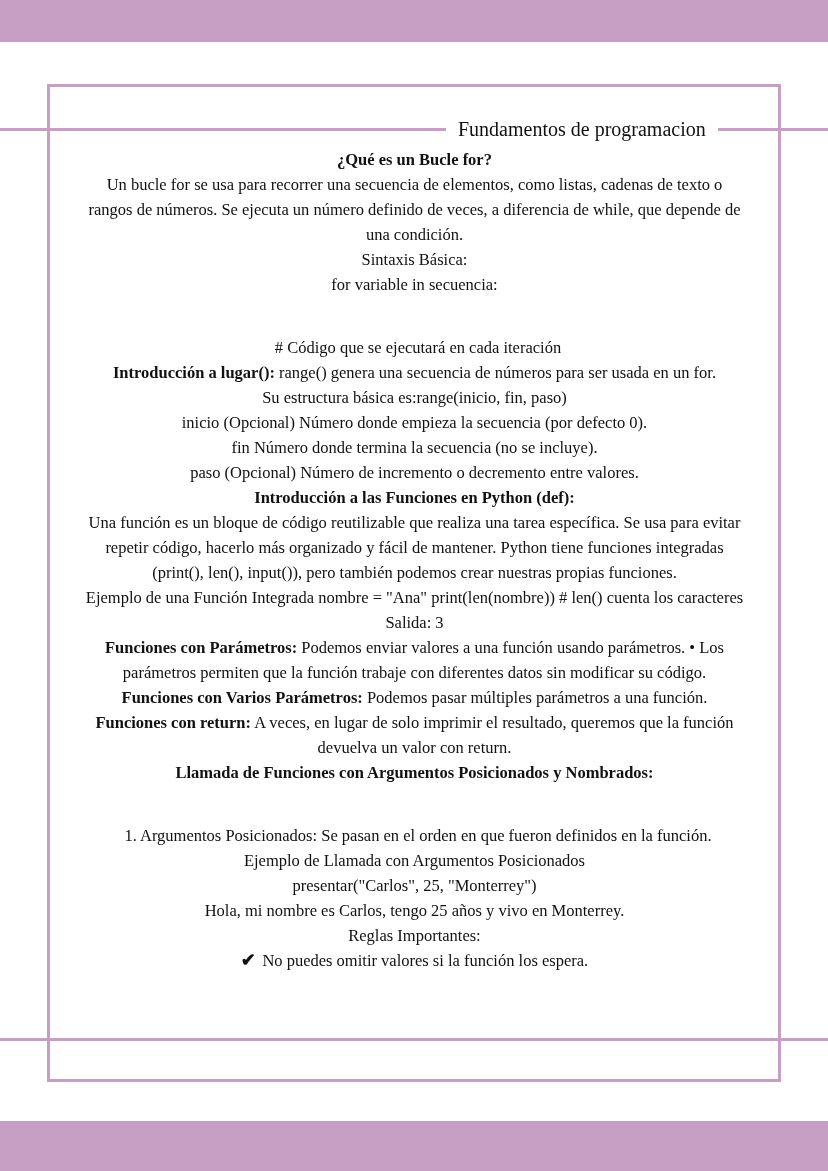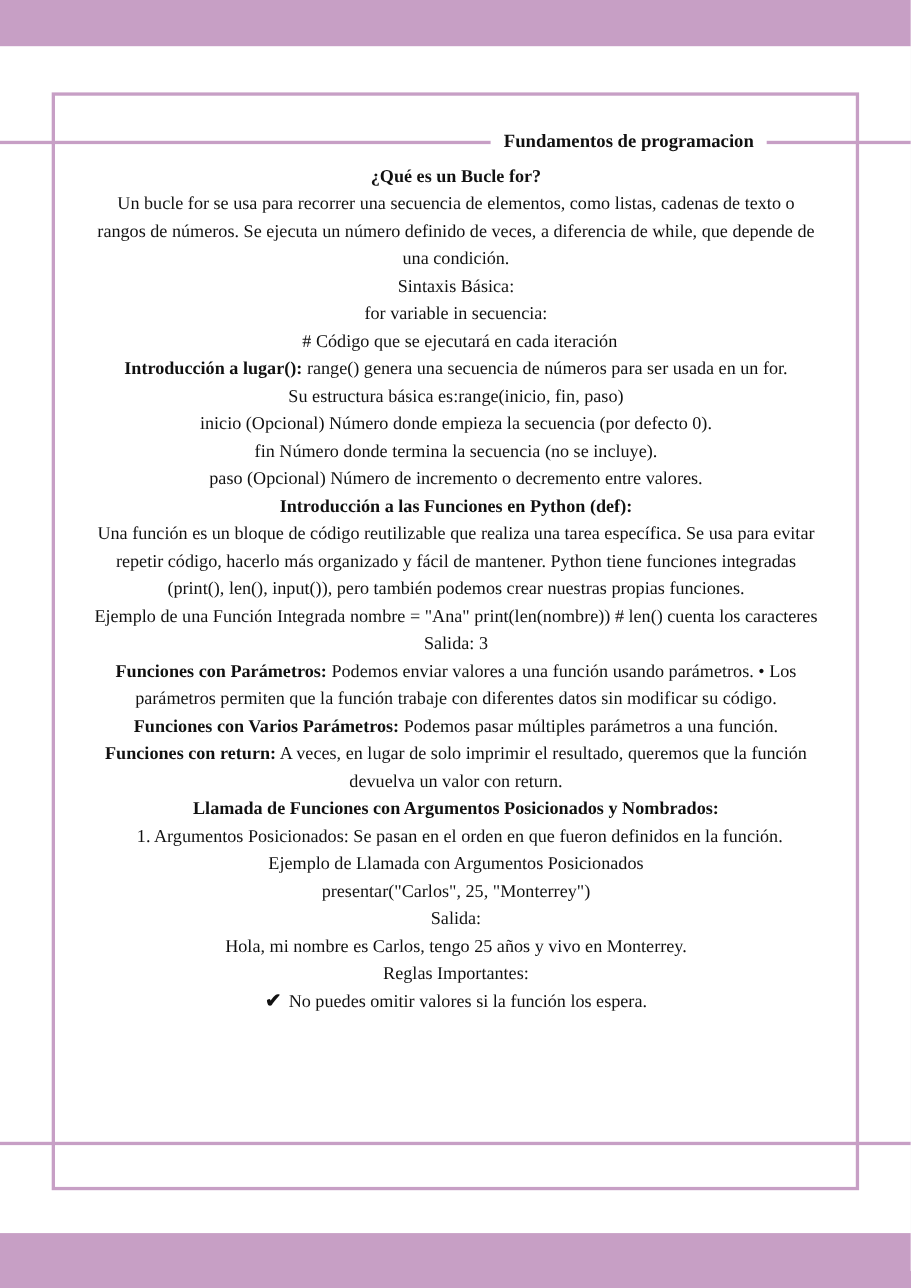--- a/index.html
+++ b/index.html
@@ -26,42 +26,42 @@
   .title-row { position: absolute; left: 0; top: 116px; width: 828px; height: 26px; }
   .title-rule {
     position: absolute; left: 0; top: 12px;
     width: 828px; height: 3px;
     background: var(--accent, #c79fc5);
   }
   .doc-title {
     position: absolute; left: 446px; top: 0;
     background: #ffffff;
     padding: 0 12px;
-    font-weight: bold;
-    font-size: 17px;
+    font-weight: normal;
+    font-size: 20px;
     line-height: 26px;
     white-space: nowrap;
   }
   .bottom-rule {
     position: absolute; left: 0; top: 1038px;
     width: 828px; height: 3px;
     background: var(--accent, #c79fc5);
   }
   .content {
     position: absolute;
     left: 83px; top: 147px;
     width: 663px;
     text-align: center;
   }
   .content p.line {
     margin: 0;
     font-size: 16.5px;
     line-height: 25px;
   }
-  .content p.indent { padding-left: 7px; }
+  .content p.indent { padding-left: 7px; margin-top: 38px; }
   .check {
     font-weight: bold;
     font-size: 18px;
     letter-spacing: 1px;
   }
 </style>
 </head>
 <body>
 
 <div class="page" style="color: rgb(17, 17, 17); background: rgb(255, 255, 255);">
@@ -89,20 +89,19 @@
       <p class="line"><span>Una función es un bloque de código reutilizable que realiza una tarea específica.  Se usa para evitar repetir código, hacerlo más organizado y fácil de mantener. Python tiene funciones integradas (print(), len(), input()), pero también podemos crear nuestras propias funciones.</span></p>
       <p class="line"><span>Ejemplo de una Función Integrada nombre = "Ana" print(len(nombre)) # len() cuenta los caracteres</span></p>
       <p class="line"><span>Salida: 3</span></p>
       <p class="line"><strong>Funciones con Parámetros:</strong><span> Podemos enviar valores a una función usando parámetros. • Los parámetros permiten que la función trabaje con diferentes datos sin modificar su código.</span></p>
       <p class="line"><strong>Funciones con Varios Parámetros:</strong><span> Podemos pasar múltiples parámetros a una función.</span></p>
       <p class="line"><strong>Funciones con return:</strong><span> A veces, en lugar de solo imprimir el resultado, queremos que la función devuelva un valor con return.</span></p>
       <p class="line"><strong>Llamada de Funciones con Argumentos Posicionados y Nombrados:</strong></p>
       <p class="line indent"><span>1. Argumentos Posicionados: Se pasan en el orden en que fueron definidos en la función.</span></p>
       <p class="line"><span>Ejemplo de Llamada con Argumentos Posicionados</span></p>
       <p class="line"><span>presentar("Carlos", 25, "Monterrey")</span></p>
-      <p class="line"><span>Salida:</span></p>
       <p class="line"><span>Hola, mi nombre es Carlos, tengo 25 años y vivo en Monterrey.</span></p>
       <p class="line"><span>Reglas Importantes:</span></p>
       <p class="line"><span class="check">✔ </span><span>No puedes omitir valores si la función los espera.</span></p>
     </div>
 
   <div class="bottom-rule"></div>
 </div>
 
 </body></html>

